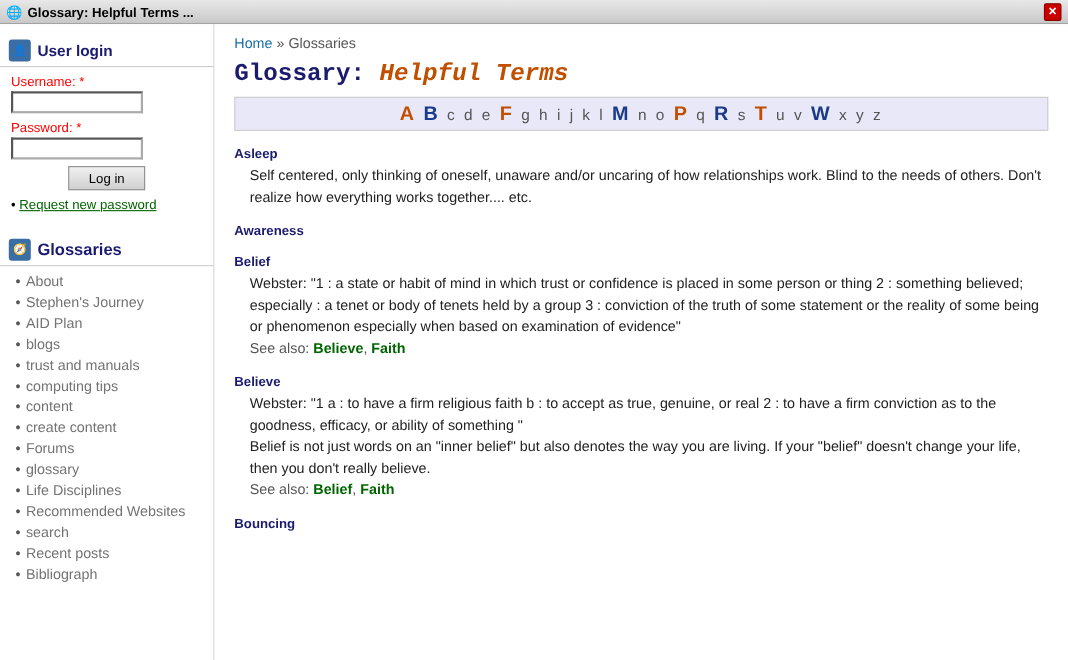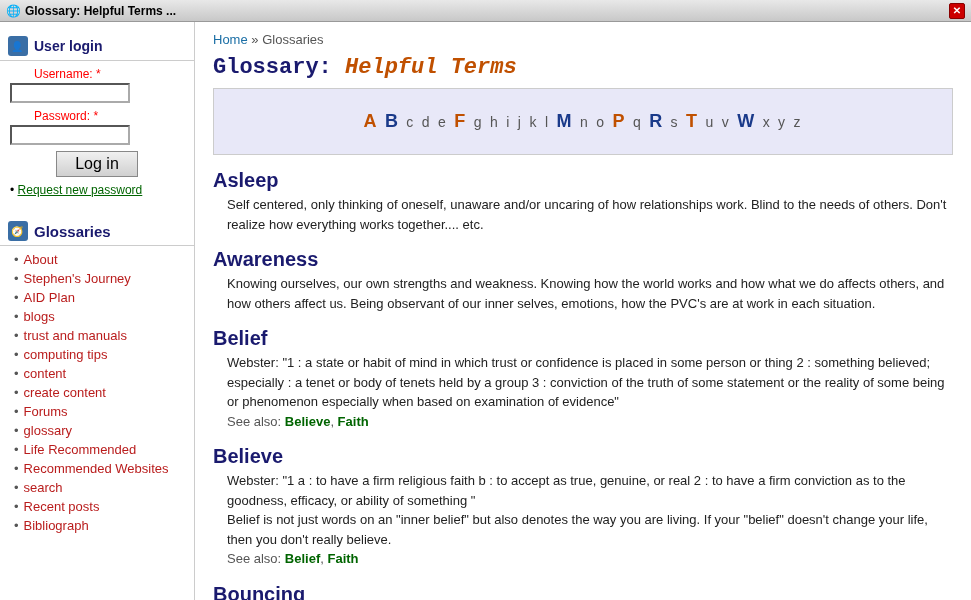--- a/index.html
+++ b/index.html
@@ -31,60 +31,60 @@
     .sidebar-section { margin-bottom: 10px; }
     .sidebar-section-title {
       font-size: 14px; font-weight: bold; color: #1a1a6e; padding: 6px 10px 4px 8px;
       border-bottom: 1px solid #ccc; display: flex; align-items: center; gap: 6px;
     }
     .sidebar-icon {
       width: 20px; height: 20px; background: #3a6ea5; border-radius: 3px;
       display: inline-flex; align-items: center; justify-content: center; color: #fff; font-size: 10px;
     }
     .login-form { padding: 6px 10px; }
-    .login-label { font-size: 12px; margin-bottom: 2px; margin-left: 24px; }
+    .login-label { font-size: 12px; margin-bottom: 2px; }
     .login-label span { color: red; }
     .login-input {
       width: 120px; height: 20px; border: 2px inset #aaa; background: #fff;
       display: block; margin-bottom: 6px; font-size: 12px; padding: 1px 3px;
     }
     .login-button {
       background: linear-gradient(to bottom, #f0f0f0, #d0d0d0);
-      border: 1px solid #888; padding: 3px 18px; cursor: pointer; font-size: 16px;
+      border: 1px solid #888; padding: 3px 18px; cursor: pointer; font-size: 12px;
       display: block; margin: 4px auto 6px auto;
     }
     .request-pw { font-size: 12px; }
     .request-pw a { color: #006400; text-decoration: underline; }
     .nav-title {
       font-size: 15px; font-weight: bold; color: #1a1a6e; padding: 8px 10px 4px 8px;
       border-bottom: 1px solid #ccc; display: flex; align-items: center; gap: 6px;
     }
     .nav-list { list-style: none; padding: 4px 0; }
     .nav-list li { padding: 2px 0 2px 14px; font-size: 13px; }
     .nav-list li::before { content: "•"; color: #555; margin-right: 5px; }
-    .nav-list li a { color: #b91c1c; text-decoration: none; }
+    .nav-list li a { color: #737373; text-decoration: none; }
 
     
     .main-content {
       flex: 1; padding: 10px 18px; overflow-y: auto; background: #fff;
     }
     .breadcrumb { font-size: 13px; color: #555; margin-bottom: 8px; }
     .breadcrumb a { color: #1a6ea5; text-decoration: none; }
     .page-title { font-size: 22px; font-weight: bold; color: #1a1a6e; margin-bottom: 8px; font-family: Liberation Mono, monospace; }
     .page-title em { font-style: italic; color: #c05000; }
 
     .alphabet-bar {
-      background: #e8e8f8; border: 1px solid #ccc; padding: 22px 10px;
+      background: #e8e8f8; border: 1px solid #ccc; padding: 4px 10px;
       text-align: center; font-size: 16px; margin-bottom: 14px; letter-spacing: 2px;
     }
     .alpha-link { text-decoration: none; }
     .alpha-bold { font-weight: bold; font-size: 18px; color: #1a3a8a; }
 
     .glossary-entry { margin-bottom: 14px; }
-    .entry-term { font-size: 20px; font-weight: bold; color: #1a1a6e; margin-bottom: 3px; }
+    .entry-term { font-size: 12px; font-weight: bold; color: #1a1a6e; margin-bottom: 3px; }
     .entry-def { font-size: 13px; color: #222; line-height: 1.5; padding-left: 14px; }
     .entry-def a { color: #006400; font-weight: bold; text-decoration: none; }
 
     
     ::-webkit-scrollbar { width: 14px; }
     ::-webkit-scrollbar-track { background: #f0f0f0; }
     ::-webkit-scrollbar-thumb { background: #aaa; border: 1px solid #888; }
   </style>
 </head>
 <body>
@@ -131,21 +131,21 @@
           <li><a href="#">About</a></li>
           <li><a href="#">Stephen's Journey</a></li>
           <li><a href="#">AID Plan</a></li>
           <li><a href="#">blogs</a></li>
           <li><a href="#">trust and manuals</a></li>
           <li><a href="#">computing tips</a></li>
           <li><a href="#">content</a></li>
           <li><a href="#">create content</a></li>
           <li><a href="#">Forums</a></li>
           <li><a href="#">glossary</a></li>
-          <li><a href="#">Life Recommended</a></li>
+          <li><a href="#">Life Disciplines</a></li>
           <li><a href="#">Recommended Websites</a></li>
           <li><a href="#">search</a></li>
           <li><a href="#">Recent posts</a></li>
           <li><a href="#">Bibliograph</a></li>
         </ul>
     </div>
   </div>
 
   <div class="main-content">
     <div class="breadcrumb">
@@ -160,21 +160,20 @@
 
     <div class="alphabet-bar" id="alphabet-bar"><a href="#" class="alpha-link alpha-bold" style="color: rgb(192, 80, 0);">A</a> <a href="#" class="alpha-link alpha-bold" style="color: rgb(26, 58, 138);">B</a> <a href="#" class="alpha-link" style="color: rgb(85, 85, 85); font-size: 14px;">c</a> <a href="#" class="alpha-link" style="color: rgb(85, 85, 85); font-size: 14px;">d</a> <a href="#" class="alpha-link" style="color: rgb(85, 85, 85); font-size: 14px;">e</a> <a href="#" class="alpha-link alpha-bold" style="color: rgb(192, 80, 0);">F</a> <a href="#" class="alpha-link" style="color: rgb(85, 85, 85); font-size: 14px;">g</a> <a href="#" class="alpha-link" style="color: rgb(85, 85, 85); font-size: 14px;">h</a> <a href="#" class="alpha-link" style="color: rgb(85, 85, 85); font-size: 14px;">i</a> <a href="#" class="alpha-link" style="color: rgb(85, 85, 85); font-size: 14px;">j</a> <a href="#" class="alpha-link" style="color: rgb(85, 85, 85); font-size: 14px;">k</a> <a href="#" class="alpha-link" style="color: rgb(85, 85, 85); font-size: 14px;">l</a> <a href="#" class="alpha-link alpha-bold" style="color: rgb(26, 58, 138);">M</a> <a href="#" class="alpha-link" style="color: rgb(85, 85, 85); font-size: 14px;">n</a> <a href="#" class="alpha-link" style="color: rgb(85, 85, 85); font-size: 14px;">o</a> <a href="#" class="alpha-link alpha-bold" style="color: rgb(192, 80, 0);">P</a> <a href="#" class="alpha-link" style="color: rgb(85, 85, 85); font-size: 14px;">q</a> <a href="#" class="alpha-link alpha-bold" style="color: rgb(26, 58, 138);">R</a> <a href="#" class="alpha-link" style="color: rgb(85, 85, 85); font-size: 14px;">s</a> <a href="#" class="alpha-link alpha-bold" style="color: rgb(192, 80, 0);">T</a> <a href="#" class="alpha-link" style="color: rgb(85, 85, 85); font-size: 14px;">u</a> <a href="#" class="alpha-link" style="color: rgb(85, 85, 85); font-size: 14px;">v</a> <a href="#" class="alpha-link alpha-bold" style="color: rgb(26, 58, 138);">W</a> <a href="#" class="alpha-link" style="color: rgb(85, 85, 85); font-size: 14px;">x</a> <a href="#" class="alpha-link" style="color: rgb(85, 85, 85); font-size: 14px;">y</a> <a href="#" class="alpha-link" style="color: rgb(85, 85, 85); font-size: 14px;">z</a> </div>
 
     <div id="glossary-entries">
         <div class="glossary-entry">
           <div class="entry-term">Asleep</div>
           <div class="entry-def">Self centered, only thinking of oneself, unaware and/or uncaring of how relationships work. Blind to the needs of others. Don't realize how everything works together.... etc.</div>
         </div>
         <div class="glossary-entry">
           <div class="entry-term">Awareness</div>
-          <div class="entry-def">Knowing ourselves, our own strengths and weakness. Knowing how the world works and how what we do affects others, and how others affect us. Being observant of our inner selves, emotions, how the PVC's are at work in each situation.</div>
         </div>
         <div class="glossary-entry">
           <div class="entry-term">Belief</div>
           <div class="entry-def">Webster: "1 : a state or habit of mind in which trust or confidence is placed in some person or thing 2 : something believed; especially : a tenet or body of tenets held by a group 3 : conviction of the truth of some statement or the reality of some being or phenomenon especially when based on examination of evidence"<br><span style="color: rgb(85, 85, 85);">  See also: <a href="#">Believe</a>, <a href="#">Faith</a></span></div>
         </div>
         <div class="glossary-entry">
           <div class="entry-term">Believe</div>
           <div class="entry-def">Webster: "1 a : to have a firm religious faith b : to accept as true, genuine, or real 2 : to have a firm conviction as to the goodness, efficacy, or ability of something "<br>Belief is not just words on an "inner belief" but also denotes the way you are living. If your "belief" doesn't change your life, then you don't really believe.<br><span style="color: rgb(85, 85, 85);">  See also: <a href="#">Belief</a>, <a href="#">Faith</a></span></div>
         </div>
         <div class="glossary-entry">

